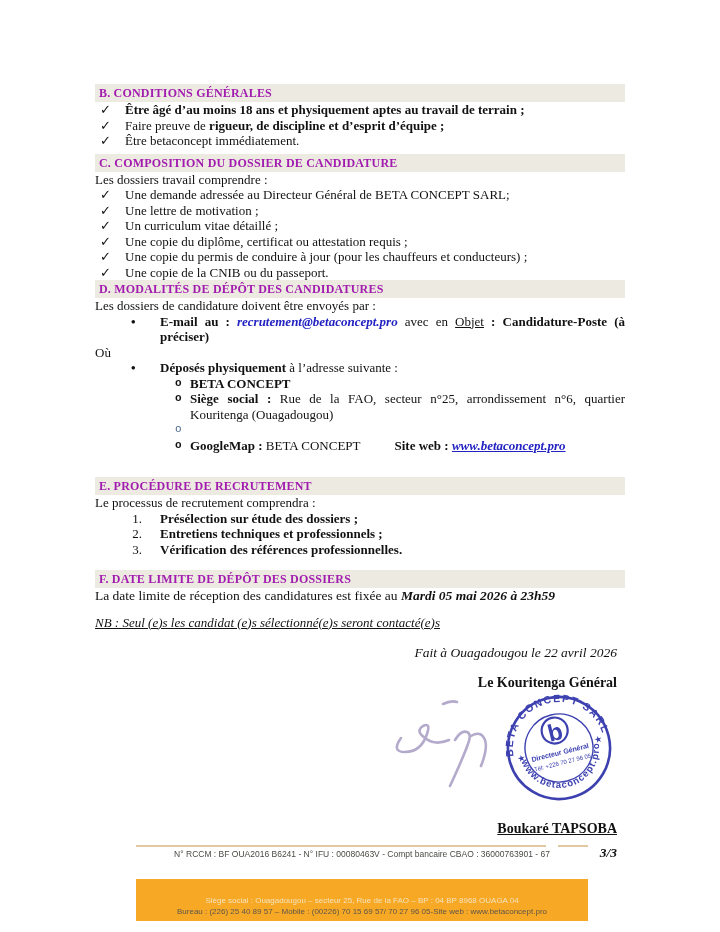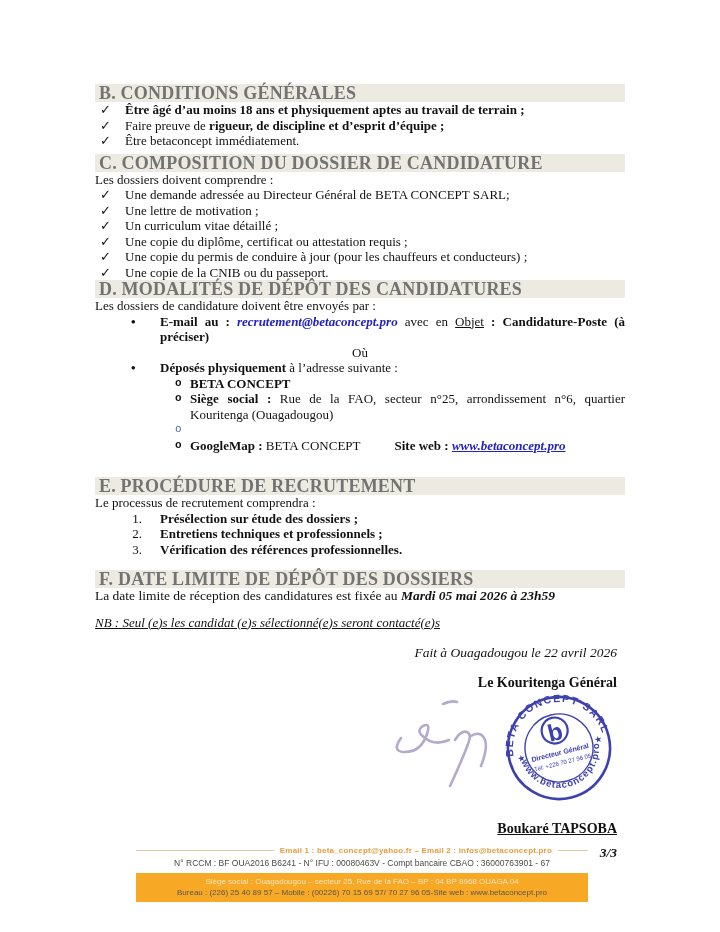--- a/index.html
+++ b/index.html
@@ -10,44 +10,44 @@
     background:#ffffff;
     font-family:"Liberation Serif", serif;
     font-size:13px;color:#111;
     overflow:hidden;
   }
   .content{
     position:absolute;left:95px;top:84px;width:530px;
   }
   .section-heading{
     background:#eceae1;
-    color:#737373;
+    color:#a21caf;
     font-weight:bold;
-    font-size:18px;
+    font-size:12px;
     letter-spacing:.2px;
     padding:2px 20px 1px 4px;
     line-height:15px;
   }
   .para{line-height:15.5px;}
   .row{display:flex;line-height:15.5px;}
   .row .txt{flex:1;}
   .li-check{padding-left:5px;}
   .li-check .marker{flex:0 0 25px;}
   .li-bullet{padding-left:36px;}
   .li-bullet .marker{flex:0 0 29px;font-weight:bold;}
   .li-circle{padding-left:80px;}
   .li-circle .marker{flex:0 0 15px;font-weight:bold;font-family:"Liberation Mono",monospace;font-size:11px;}
   .li-circle .marker.light{font-weight:normal;color:#4a6a8a;}
   .li-num{padding-left:33px;}
   .li-num .marker{flex:0 0 14px;text-align:right;margin-right:18px;}
   .b{font-weight:bold;}
   .i{font-style:italic;}
   .u{text-decoration:underline;}
   .just{text-align:justify;}
-  .center{text-align:center;}
+  .center{text-align:left;}
   .right{text-align:right;padding-right:8px;}
   .link{color:#2222c2;font-style:italic;}
   .mt5{margin-top:5px;} .mt6{margin-top:24px;} .mt13{margin-top:13px;}
   .mt11{margin-top:11px;} .mt15{margin-top:15px;} .mt14{margin-top:14px;} .mt8{margin-top:8px;}
   .stamp-zone{position:relative;height:103px;}
   .stamp-svg{position:absolute;right:4px;top:2px;}
   .sig-svg{position:absolute;right:92px;top:6px;}
   .footer{
     position:absolute;left:136px;top:845px;width:452px;
     font-family:"Liberation Sans", sans-serif;
@@ -57,21 +57,21 @@
     color:#e89c3f;font-size:8px;font-weight:bold;letter-spacing:.2px;
     line-height:11px;white-space:nowrap;
   }
   .f-rule{height:1.5px;background:#e3c9a0;}
   .f-rule.long{flex:1;margin-right:6px;}
   .f-rule.short{width:30px;margin-left:6px;}
   .f-rccm{
     margin-top:1px;text-align:center;color:#4a4a44;font-size:8.5px;line-height:12px;white-space:nowrap;
   }
   .f-banner{
-    margin-top:4px;background:#f7a825;padding:3px 0 4px 0;text-align:center;
+    margin-top:19px;background:#f7a825;padding:16px 0 4px 0;text-align:center;
     font-size:8px;line-height:11px;white-space:nowrap;
   }
   .f-banner .l1{color:#f2e2bd;}
   .f-banner .l2{color:#5e564a;}
 </style>
 </head>
 <body>
 
 <div class="page">
   <div class="content">
@@ -84,21 +84,21 @@
     <div class="row li-check">
       <span class="marker">✓</span>
       <span class="txt"><span>Faire preuve de </span><span class="b">rigueur, de discipline et d’esprit d’équipe ;</span></span>
     </div>
     <div class="row li-check">
       <span class="marker">✓</span>
       <span class="txt">Être betaconcept immédiatement.</span>
     </div>
 
     <div class="section-heading mt5">C. COMPOSITION DU DOSSIER DE CANDIDATURE</div>
-    <div class="para">Les dossiers doivent comprendre :</div>
+    <div class="para">Les dossiers travail comprendre :</div>
     <div class="row li-check">
       <span class="marker">✓</span>
       <span class="txt">Une demande adressée au Directeur Général de BETA CONCEPT SARL;</span>
     </div>
     <div class="row li-check">
       <span class="marker">✓</span>
       <span class="txt">Une lettre de motivation ;</span>
     </div>
     <div class="row li-check">
       <span class="marker">✓</span>
@@ -202,21 +202,20 @@
       </svg>
     </div>
 
     <div class="para b u right" style="font-size:14px;margin-top:28px;">Boukaré TAPSOBA</div>
     <div class="para b i right mt8" style="font-size:13.5px;">3/3</div>
   </div>
 
   <div class="footer">
     <div class="f-email">
       <span class="f-rule long"></span>
-      <span>Email 1 : beta_concept@yahoo.fr – Email 2 : infos@betaconcept.pro</span>
       <span class="f-rule short"></span>
     </div>
     <div class="f-rccm">N° RCCM : BF OUA2016 B6241 - N° IFU : 00080463V  - Compt  bancaire CBAO : 36000763901 - 67</div>
     <div class="f-banner">
       <div class="l1">Siège social : Ouagadougou – secteur 25, Rue de la FAO – BP : 04 BP 8968 OUAGA 04</div>
       <div class="l2">Bureau : (226) 25 40 89 57 – Mobile : (00226) 70 15 69 57/ 70 27 96 05-Site web : www.betaconcept.pro</div>
     </div>
   </div>
 </div>
 

